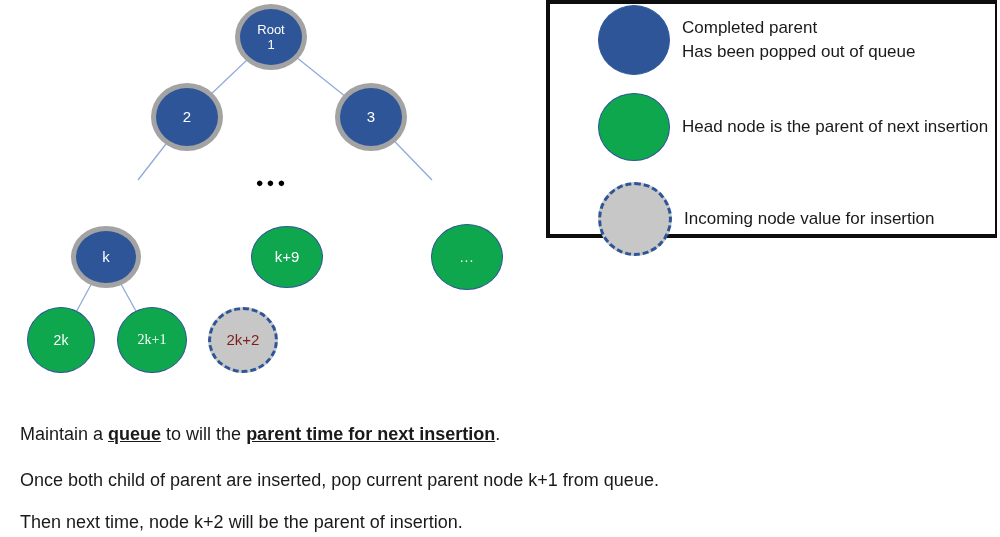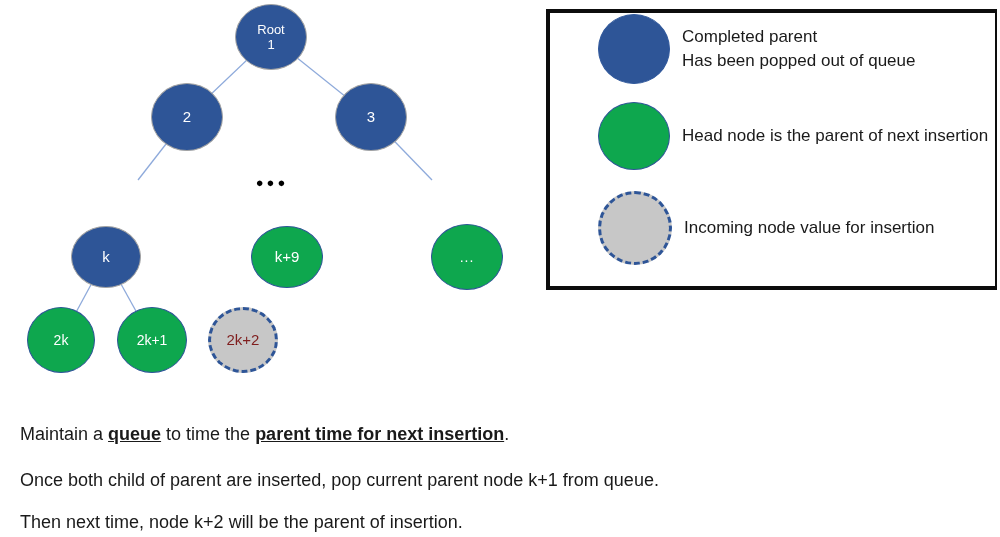--- a/index.html
+++ b/index.html
@@ -20,55 +20,54 @@
     z-index: 1;
     border-radius: 50%;
     display: flex;
     align-items: center;
     justify-content: center;
     text-align: center;
     font-size: 14px;
     line-height: 16px;
     white-space: pre-line;
   }
-  .node.blue   { background: #2E5597; border: 1px solid #a3a3a3; color: #ffffff; }
+  .node.blue   { background: #2E5597; border: 5px solid #a3a3a3; color: #ffffff; }
   .node.green  { background: #0EA74E; border: 1.5px solid #2E5597; color: #ffffff; }
   .node.dashed { background: #C7C7C7; border: 3.5px dashed #2E5597; color: #7f1d1d; font-size: 15px; }
 
   .node-root  { left: 235px; top: 4px;   width: 72px; height: 66px; font-size: 13px; line-height: 15px; }
   .node-2     { left: 151px; top: 83px;  width: 72px; height: 68px; font-size: 15px; }
   .node-3     { left: 335px; top: 83px;  width: 72px; height: 68px; font-size: 15px; }
   .node-k     { left: 71px;  top: 226px; width: 70px; height: 62px; font-size: 15px; }
   .node-k1    { left: 251px; top: 226px; width: 72px; height: 62px; font-size: 15px; }
   .node-dots  { left: 431px; top: 224px; width: 72px; height: 66px; font-size: 14px; letter-spacing: 1px; }
   .node-2k    { left: 27px;  top: 307px; width: 68px; height: 66px; }
-  .node-2k1   { left: 117px; top: 307px; width: 70px; height: 66px; }
+  .node-2k1   { left: 117px; top: 307px; width: 70px; height: 66px; font-family: Liberation Serif, serif; }
   .node-2k2   { left: 208px; top: 307px; width: 70px; height: 66px; }
   .node-2k3   { left: 300px; top: 307px; width: 70px; height: 66px; }
 
   .tree-ellipsis {
     position: absolute;
     left: 246px; top: 175px; width: 52px;
     text-align: center;
     font-size: 13px;
     font-weight: bold;
     color: #000000;
     letter-spacing: 3px;
     z-index: 1;
   }
 
   .legend-box {
     position: absolute;
     left: 546px; top: 0px;
-    width: 451px; height: 281px;
+    width: 451px; height: 238px;
     border: 4px solid #0d0d0d;
     border-right-width: 2px;
     background: #ffffff;
     z-index: 1;
-    margin-top: 9px;
   }
   .legend-row {
     position: absolute;
     left: 48px;
     display: flex;
     align-items: center;
   }
   .legend-row-1 { top: 0px;   height: 72px; }
   .legend-row-2 { top: 88px;  height: 70px; }
   .legend-row-3 { top: 177px; height: 76px; }
@@ -147,18 +146,18 @@
       </div>
     </div>
     <div class="legend-row legend-row-3">
       <div class="legend-swatch dashed"></div>
       <div class="legend-text">
         <div>Incoming node value for insertion</div>
       </div>
     </div>
   </div>
 
-  <p class="note note-1"><span>Maintain a </span><b>queue</b><span> to time the </span><b>parent time for next insertion</b><span>.</span></p>
+  <p class="note note-1"><span>Maintain a </span><b>queue</b><span> to will the </span><b>parent time for next insertion</b><span>.</span></p>
 
   <p class="note note-2">Once both child of parent are inserted, pop current parent node k+1 from queue.</p>
   <p class="note note-3">Then next time, node k+2 will be the parent of insertion.</p>
 
 </div>
 
 </body></html>

